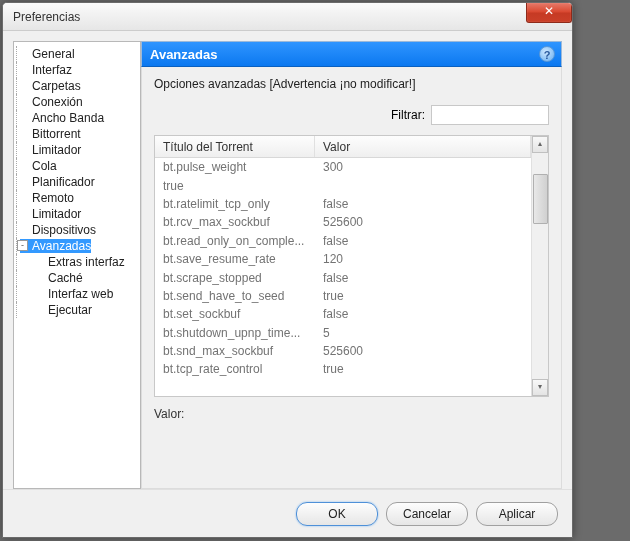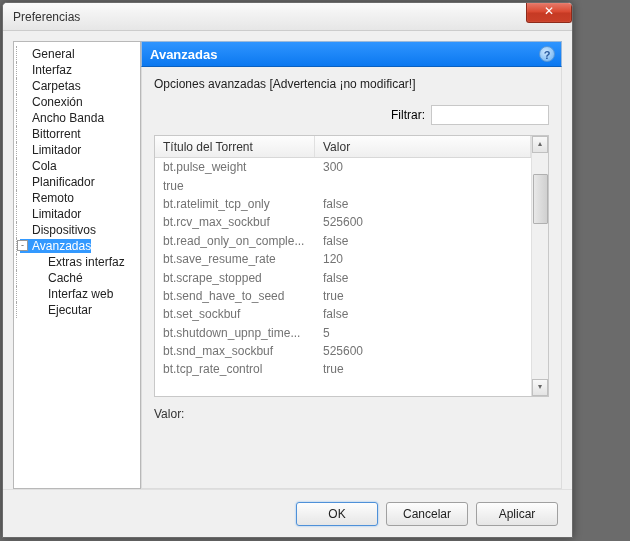--- a/index.html
+++ b/index.html
@@ -251,21 +251,21 @@
     gap: 8px;
     padding: 0 14px;
     border-top: 1px solid #e0e0e0;
     background: #f0f0f0;
   }
   .btn {
     min-width: 82px;
     height: 24px;
     background: linear-gradient(to bottom, #fdfdfd, #e6e6e6);
     border: 1px solid #a0a0a0;
-    border-radius: 3px;
+    border-radius: 11px;
     font-size: 12px;
     color: #222;
     cursor: pointer;
     padding: 0 14px;
   }
   .btn.default {
     border-color: #4e90d8;
     box-shadow: 0 0 2px #7ab6f2;
   }
 </style>

